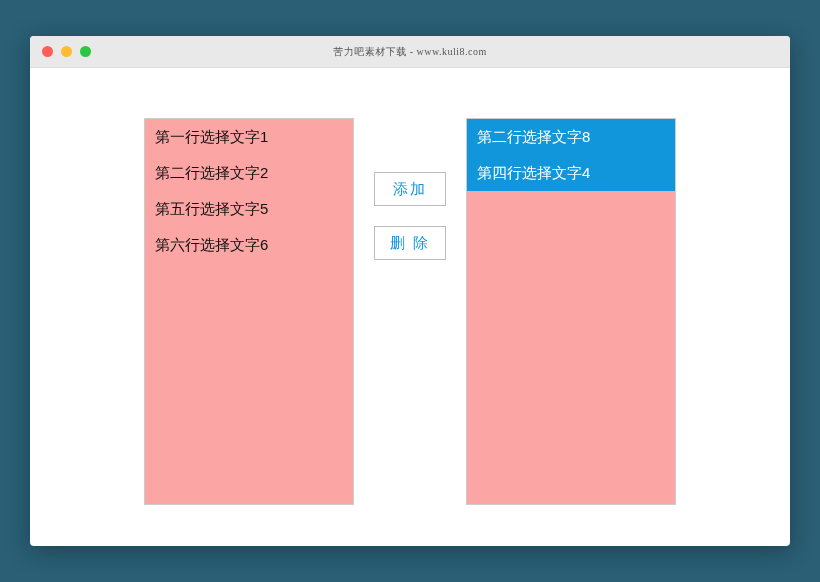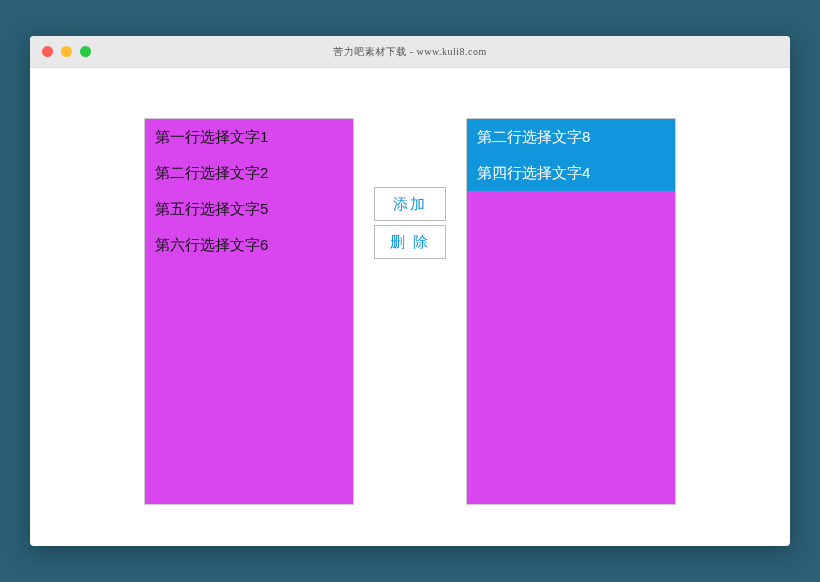--- a/index.html
+++ b/index.html
@@ -58,39 +58,39 @@
       display: flex;
       align-items: flex-start;
       justify-content: center;
       padding-top: 50px;
       gap: 20px;
     }
     .listbox {
       width: 210px;
       height: 387px;
       border: 1px solid #ccc;
-      background: #d946ef;
+      background: #fca5a5;
       overflow: hidden;
     }
     .list-item {
       padding: 6px 10px;
       font-size: 15px;
       color: #111;
       cursor: pointer;
       line-height: 1.6;
     }
     .list-item.selected {
       background: #1296db;
       color: #fff;
     }
     .button-col {
       display: flex;
       flex-direction: column;
-      gap: 4px;
-      margin-top: 69px;
+      gap: 20px;
+      margin-top: 54px;
       align-items: center;
     }
     .btn {
       width: 72px;
       height: 34px;
       background: #fff;
       border: 1px solid #bbb;
       color: #1296db;
       font-size: 15px;
       cursor: pointer;

